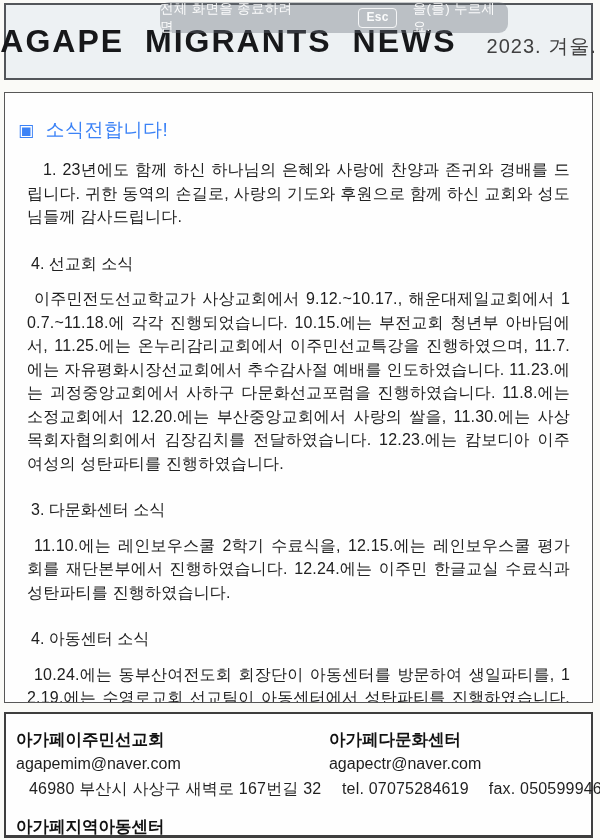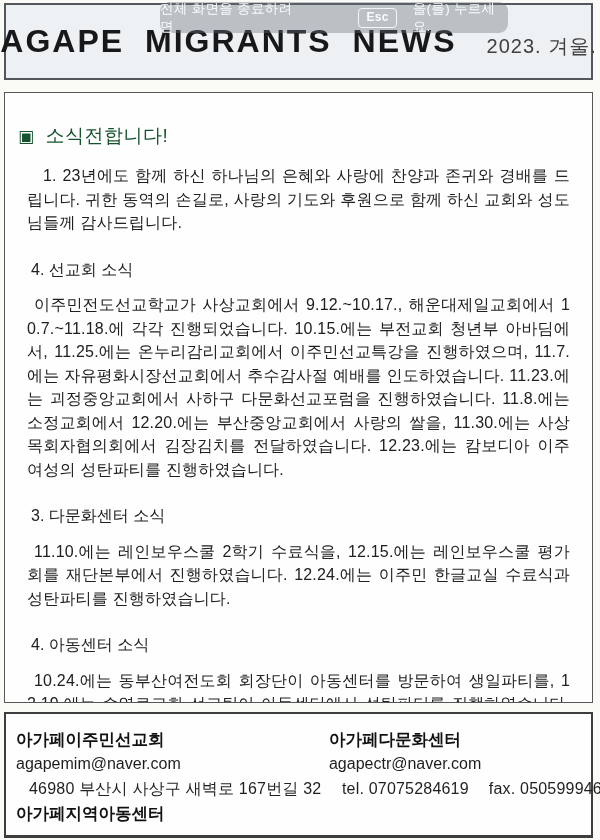--- a/index.html
+++ b/index.html
@@ -42,39 +42,39 @@
   .nl-issue { font-size:20px; color:#404040; letter-spacing:1px; margin-top:10px; white-space:nowrap; }
   
   .main-box {
     position:absolute; left:4px; top:92px; width:589px; height:611px;
     background:#fefefe;
     border:1.5px solid #575757;
     box-sizing:border-box;
     padding:16px 10px 0 10px;
     overflow:hidden;
   }
-  .doc-head { font-size:19px; font-weight:500; letter-spacing:0.5px; margin:14px 0 15px 3px; color:#14532d; }
+  .doc-head { font-size:19px; font-weight:500; letter-spacing:0.5px; margin:8px 0 15px 3px; color:#3b82f6; }
   .doc-head .bullet { font-size:17px; margin-right:11px; }
   .para {
     margin:12px; font-size:16px; line-height:23.5px;
     text-align:justify; word-break:break-all;
     letter-spacing:0.2px; color:#202020;
   }
   .indent { text-indent:16px; }
   .sp { text-indent:7px; }
   .sec-head { margin:23px 0 0 0; font-size:16px; line-height:23.5px; text-indent:16px; color:#202020; }
   
   .footer-box {
     position:absolute; left:4px; top:712px; width:589px; height:126px;
     background:#fefefe;
     border:2px solid #3e3e3e; border-bottom-width:3px;
     box-sizing:border-box;
     padding:13px 6px 0 10px;
   }
-  .f-grid { display:grid; grid-template-columns:55% 45%; }
+  .f-grid { display:grid; grid-template-columns:55% 45%; row-gap:13px; }
   .org { font-size:16px; line-height:24px; }
   .org .name { font-weight:700; font-size:16.5px; margin-right:7px; color:#111; }
   .org .email { font-size:16px; color:#1d1d1d; }
   .org .l2 { margin-left:13px; margin-top:1px; letter-spacing:0.2px; white-space:nowrap; }
   .org .fax { margin-left:20px; }
   .org.bottom-align { display:flex; align-items:flex-end; }
 </style>
 </head>
 <body>
 

